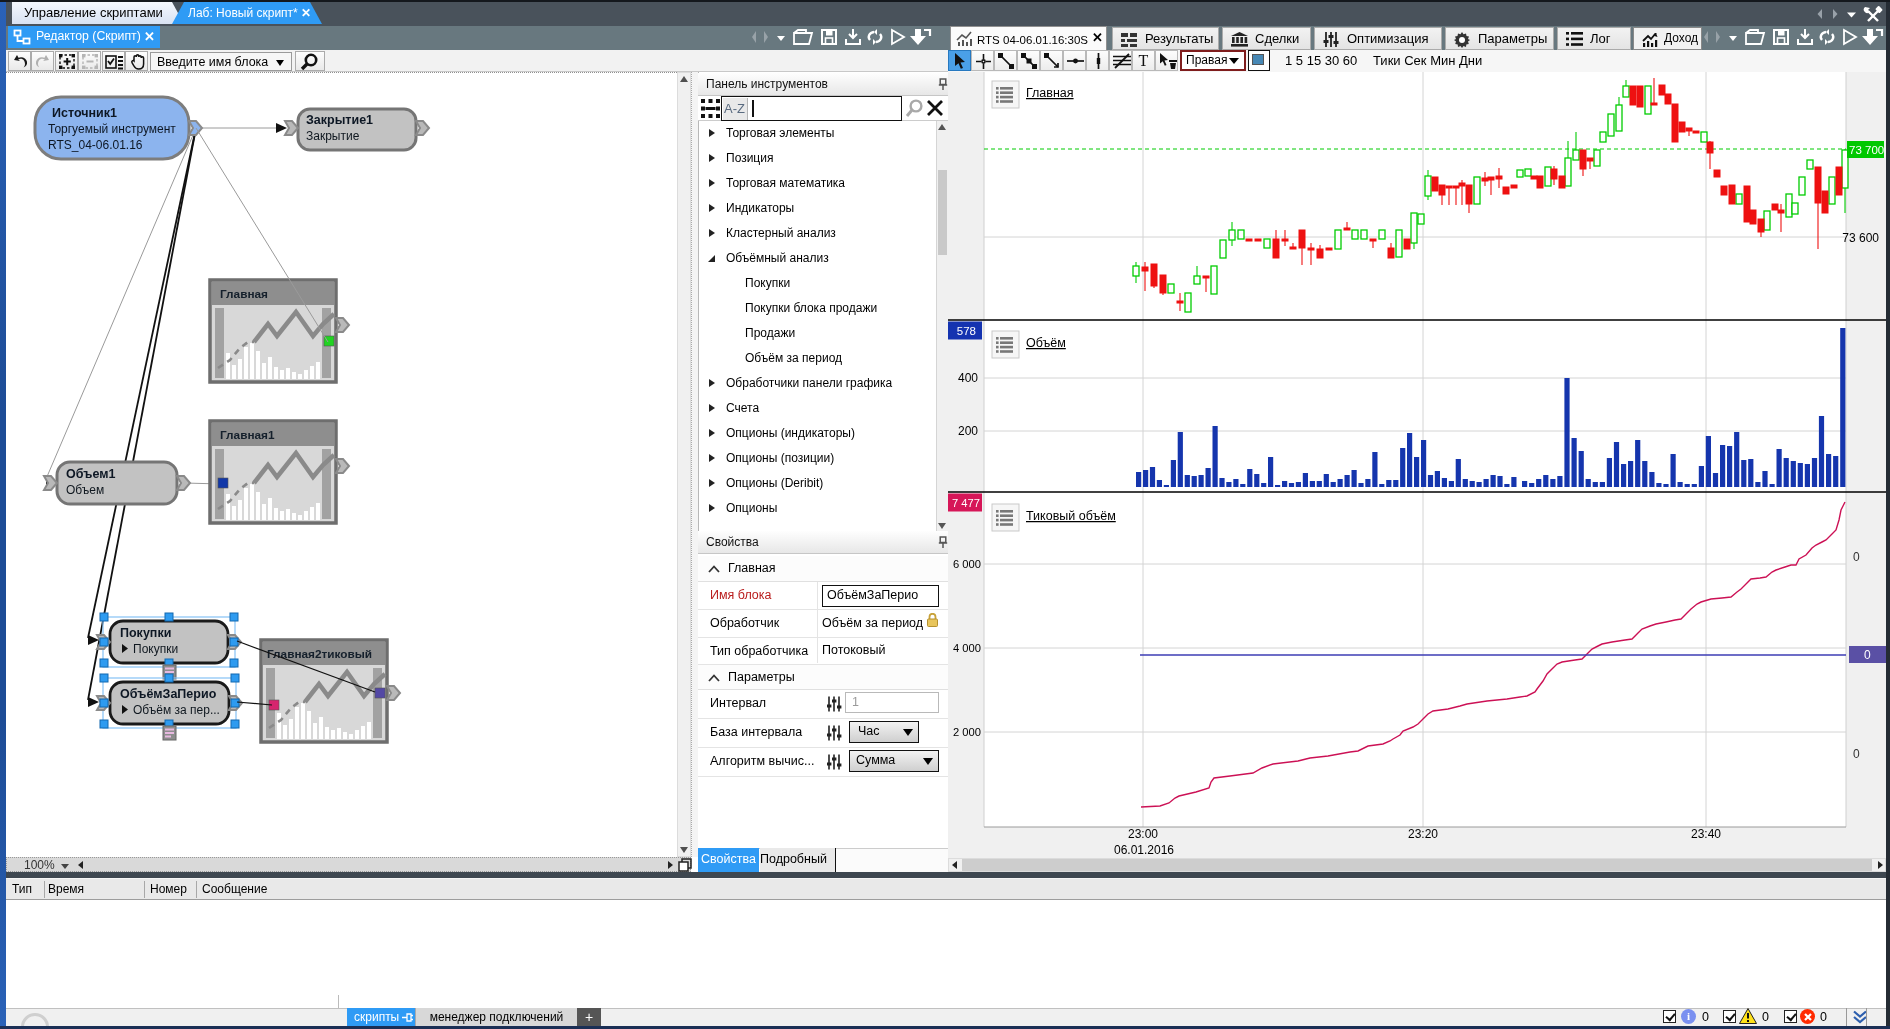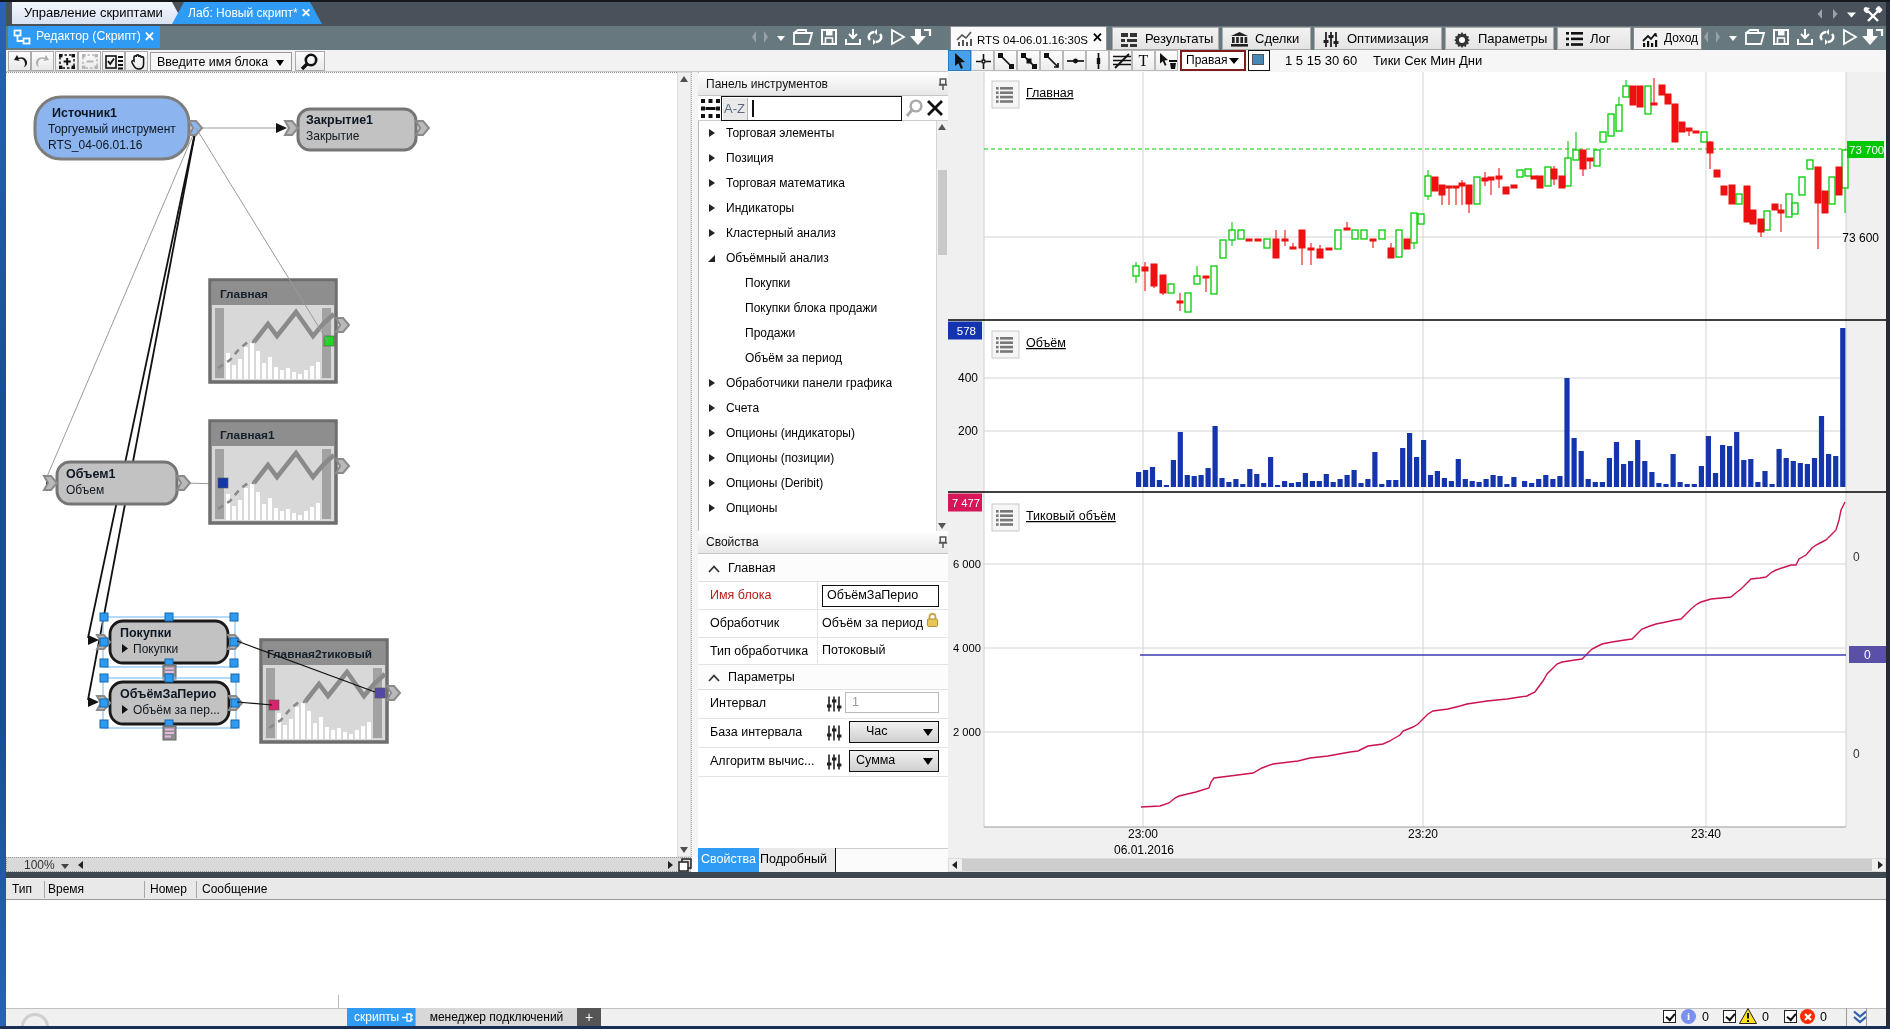--- a/index.html
+++ b/index.html
@@ -672,21 +672,21 @@
     </svg>
 <div class="abs" style="left:817px;top:582px;width:1px;height:81px;background:#e4e4e4"></div>
 <div class="abs" style="left:822px;top:585px;width:117px;height:22px;background:#fff;border:1.8px solid #111;font-size:12.5px;line-height:19px;padding-left:4px">ОбъёмЗаПерио</div>
 <div class="abs txt" style="left:822px;top:616px;font-size:12.5px;color:#000">Объём за период</div>
 <svg class="abs" style="left:926px;top:613px" width="13" height="15" viewBox="0 0 13 15">
       <path d="M3.5 6 V4 a3 3.2 0 0 1 6 0 V6" fill="none" stroke="#c8a23a" stroke-width="1.8"></path>
       <rect x="1.5" y="6" width="10" height="7.5" rx="1" fill="#e8c55c" stroke="#b6912f"></rect>
     </svg>
 <div class="abs txt" style="left:822px;top:643px;font-size:12.5px;color:#000">Потоковый</div>
 <div class="abs" style="left:845px;top:692px;width:94px;height:21px;background:#fff;border:1.5px solid #b9b9b9;font-size:12.5px;color:#9a9a9a;line-height:18px;padding-left:6px">1</div>
-<div class="abs" style="left:849px;top:721px;width:90px;height:22px;background:linear-gradient(180deg,#f2f2f2,#cfcfcf);border:1.8px solid #111;font-size:12.5px;color:#000;line-height:18px;padding-left:16px">Час<span style="position:absolute;right:5px;top:7px;width:0;height:0;border-left:5.5px solid transparent;border-right:5.5px solid transparent;border-top:7px solid #000"></span></div>
+<div class="abs" style="left:849px;top:721px;width:70px;height:22px;background:linear-gradient(180deg,#f2f2f2,#cfcfcf);border:1.8px solid #111;font-size:12.5px;color:#000;line-height:18px;padding-left:8px">Час<span style="position:absolute;right:5px;top:7px;width:0;height:0;border-left:5.5px solid transparent;border-right:5.5px solid transparent;border-top:7px solid #000"></span></div>
 <div class="abs" style="left:849px;top:750px;width:90px;height:22px;background:linear-gradient(180deg,#f2f2f2,#cfcfcf);border:1.8px solid #111;font-size:12.5px;color:#000;line-height:18px;padding-left:6px">Сумма<span style="position:absolute;right:5px;top:7px;width:0;height:0;border-left:5.5px solid transparent;border-right:5.5px solid transparent;border-top:7px solid #000"></span></div>
 <div class="abs" style="left:698px;top:848px;width:250px;height:24px;background:#fbfbfb;border-top:1px solid #ccc"></div>
 <div class="abs" style="left:698px;top:848px;width:61px;height:24px;background:#2f9bf5;color:#fff;font-size:12.5px;line-height:23px;text-align:center"><span class="ulink">Свойства</span></div>
 <div class="abs" style="left:760px;top:848px;width:76px;height:24px;background:#e9e9e9;border-right:1.5px solid #111;font-size:12.5px;color:#000;line-height:23px;text-align:left">Подробный</div>
 <svg class="abs" style="left:948px;top:72px" width="938" height="800" viewBox="0 0 938 800">
       <rect x="0" y="0" width="938" height="800" fill="#fff"></rect>
       <rect x="0" y="0" width="36" height="786" fill="#f0f0f0"></rect>
       <rect x="898" y="0" width="40" height="786" fill="#f0f0f0"></rect>
       <rect x="0" y="755" width="938" height="31" fill="#f0f0f0"></rect>
       <line x1="36" y1="0" x2="36" y2="755" stroke="#d0d0d0" stroke-width="1"></line>

